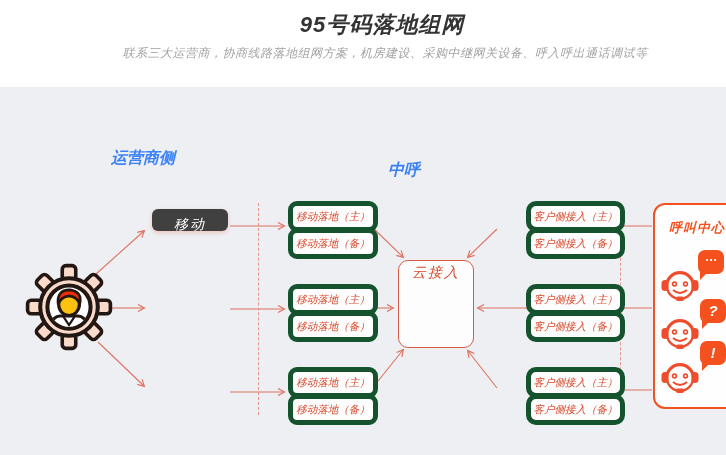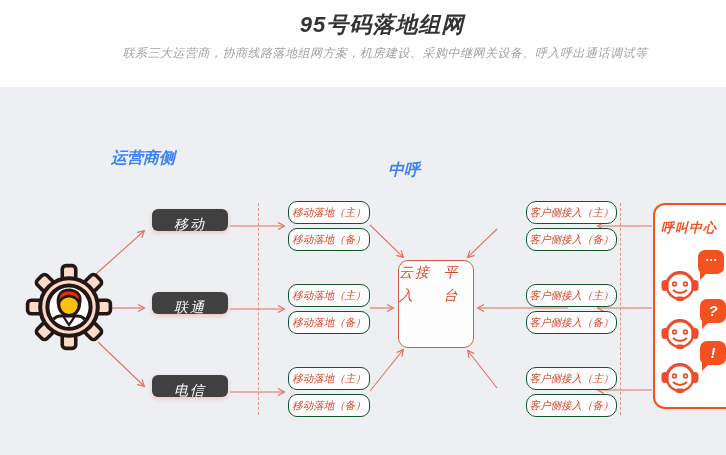--- a/index.html
+++ b/index.html
@@ -18,40 +18,40 @@
   .diagram-bg{position:absolute;left:0;top:87px;width:726px;height:368px;background:#edeff3;}
   .section-label{position:absolute;font-size:16px;font-weight:bold;color:#3b82f6;}
   .sec-operator{left:111px;top:148px;}
   .sec-zhonghu{left:388px;top:160px;}
   .op-box{
     position:absolute;left:152px;width:76px;height:22px;border-radius:6px;
     background:#404040;color:#fff;font-size:14px;line-height:30px;text-align:center;
     letter-spacing:2px;box-shadow:0 2px 4px rgba(244,81,30,.25);
   }
   .small-box{
-    position:absolute;height:21px;border:1px solid #14532d;border-radius:9px;
+    position:absolute;height:21px;border:5px solid #14532d;border-radius:9px;
     background:#fdfdfd;color:#d6492c;font-size:10.5px;line-height:21px;text-align:center;
     white-space:nowrap;
   }
   .landing{left:288px;width:80px;}
   .client{left:501px;width:89px;border-radius:10px;margin-left:25px;}
   .platform-box{
     position:absolute;left:398px;top:260px;width:74px;height:86px;
     border:1px solid #d95b44;border-radius:10px;background:#fdfdfd;
     color:#d6492c;font-size:14px;text-align:left;display:flex;flex-direction:row;
     justify-content:center;line-height:23px;letter-spacing:2px;
   }
   .dashed-divider{position:absolute;top:203px;height:212px;width:0;border-left:1px dashed #e59586;}
   .dash-left{left:258px;}
   .dash-right{left:620px;}
   .callcenter-box{
     position:absolute;left:653px;top:203px;width:112px;height:202px;
     border:2px solid #f4511e;border-radius:12px;background:#fefefe;
   }
-  .callcenter-label{position:absolute;left:6px;top:14px;font-size:13px;font-weight:bold;color:#f4511e;letter-spacing:1px;}
+  .callcenter-label{position:absolute;left:14px;top:14px;font-size:13px;font-weight:bold;color:#f4511e;letter-spacing:1px;}
   .agent-face{position:absolute;width:40px;height:36px;}
   .bubble{
     position:absolute;width:26px;height:24px;border-radius:7px;background:#f4511e;
     color:#fff;font-weight:bold;text-align:center;line-height:23px;font-size:15px;
   }
   .bubble::after{
     content:'';position:absolute;left:2px;bottom:-6px;width:0;height:0;
     border-left:9px solid #f4511e;border-bottom:9px solid transparent;
   }
   .bubble.dots{font-size:12px;letter-spacing:0;line-height:21px;}
@@ -121,33 +121,30 @@
     <circle cx="50" cy="50" r="24" fill="#ffffff" stroke="#231713" stroke-width="4.5"></circle>
     <g clip-path="url(#faceclip)">
       <rect x="31" y="60" width="38" height="32" rx="9" fill="#fff" stroke="#231713" stroke-width="3.5"></rect>
       <path d="M44,61 L50,70 L56,61" fill="none" stroke="#231713" stroke-width="2.5"></path>
       <ellipse cx="50" cy="47" rx="11.5" ry="12.5" fill="#fec110" stroke="#231713" stroke-width="3.5"></ellipse>
       <path d="M38,47 Q36,31 51,31 Q65,33 62,46 Q57,37 49,38 Q41,39 38,47 Z" fill="#ec2e09" stroke="#231713" stroke-width="3"></path>
     </g>
   </svg>
 
   <div class="op-box" style="top:209px">移动</div>
-  <div class="op-box" style="top:292px">联通</div>
-  <div class="op-box" style="top:375px">电信</div>
 
   <div class="small-box landing" style="top:201px">移动落地（主）</div>
   <div class="small-box landing" style="top:228px">移动落地（备）</div>
   <div class="small-box landing" style="top:284px">移动落地（主）</div>
   <div class="small-box landing" style="top:311px">移动落地（备）</div>
   <div class="small-box landing" style="top:367px">移动落地（主）</div>
   <div class="small-box landing" style="top:394px">移动落地（备）</div>
 
   <div class="platform-box">
     <div>云接入</div>
-    <div>平台</div>
   </div>
 
   <div class="small-box client" style="top:201px">客户侧接入（主）</div>
   <div class="small-box client" style="top:228px">客户侧接入（备）</div>
   <div class="small-box client" style="top:284px">客户侧接入（主）</div>
   <div class="small-box client" style="top:311px">客户侧接入（备）</div>
   <div class="small-box client" style="top:367px">客户侧接入（主）</div>
   <div class="small-box client" style="top:394px">客户侧接入（备）</div>
 
   <div class="callcenter-box">

